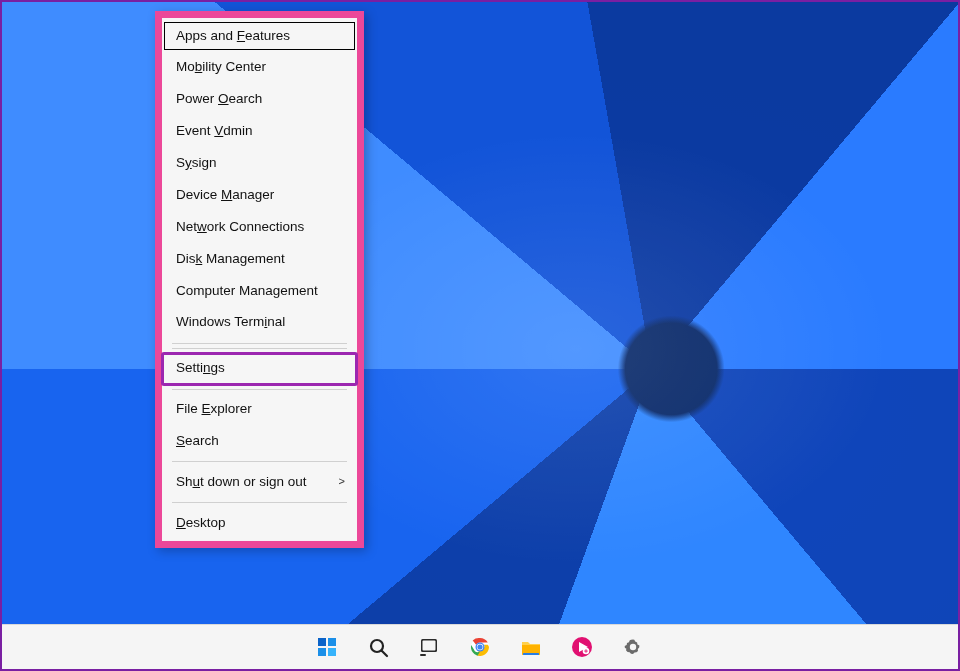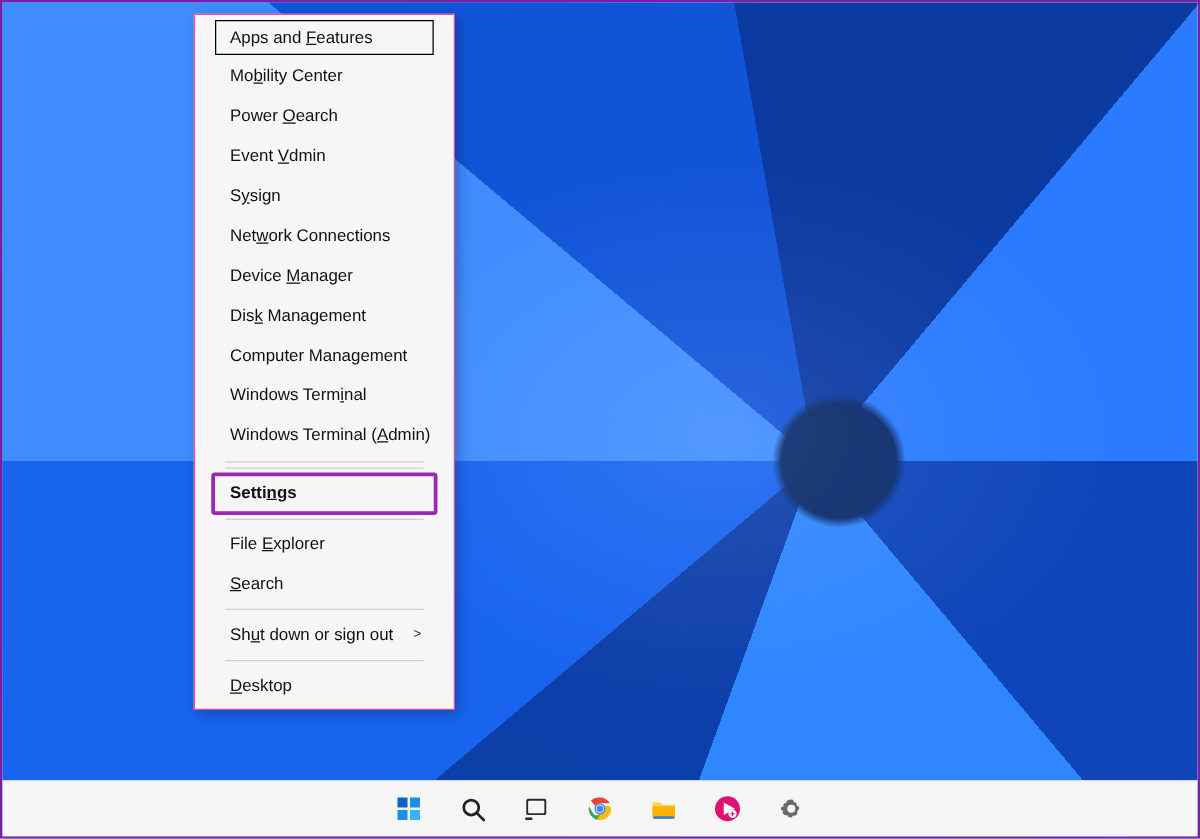--- a/index.html
+++ b/index.html
@@ -32,26 +32,26 @@
       radial-gradient(ellipse 700px 500px at 65% 60%, rgba(0,0,60,.12) 30%, rgba(0,0,60,0) 70%);
     mix-blend-mode: screen;
   }
 
   
   .winx-menu {
     position: absolute;
     left: 153px; top: 9px;
     width: 209px;
     background: #f6f6f6;
-    border: 1px solid #ec4899;
+    border: 7px solid #ec4899;
     box-shadow: 3px 3px 10px rgba(0,0,0,.25);
     font-size: 13.5px;
     color: #111;
     z-index: 10;
-    padding: 2px 14px;
+    padding: 2px 0;
   }
   .winx-menu .mi {
     padding: 7.5px 14px 7.5px 14px;
     line-height: 1.25;
     white-space: nowrap;
     cursor: default;
     position: relative;
   }
   .winx-menu .sep {
     height: 1px;
@@ -64,21 +64,20 @@
   }
   .winx-menu .acc { text-decoration: underline; text-underline-offset: 1px; }
   .mi.kbfocus {
     outline: 1px solid #000;
     outline-offset: -3px;
   }
   .mi.highlight-box {
     outline: 3px solid #9c27b0;
     outline-offset: -2px;
     border-radius: 2px;
-    font-weight: bold;
   }
 
   
   .taskbar {
     position: absolute;
     left: 0; right: 0; bottom: 0;
     height: 45px;
     background: #f5f5f5;
     border-top: 1px solid #d9d9d9;
     display: flex;
@@ -99,26 +98,25 @@
 
 <div class="screen">
   <div class="wallpaper"></div>
 
   <div class="winx-menu" id="winx-menu">
       <div class="mi kbfocus"><span>Apps and </span><span class="acc">F</span><span>eatures</span></div>
       <div class="mi"><span>Mo</span><span class="acc">b</span><span>ility Center</span></div>
       <div class="mi"><span>Power </span><span class="acc">O</span><span>earch</span></div>
       <div class="mi"><span>Event </span><span class="acc">V</span><span>dmin</span></div>
       <div class="mi"><span>S</span><span class="acc">y</span><span>sign</span></div>
+      <div class="mi"><span>Device </span><span class="acc">M</span><span>anager</span></div>
       <div class="mi"><span>Net</span><span class="acc">w</span><span>ork Connections</span></div>
-      <div class="mi"><span>Device </span><span class="acc">M</span><span>anager</span></div>
       <div class="mi"><span>Dis</span><span class="acc">k</span><span> Management</span></div>
       <div class="mi"><span>Computer Mana</span><span class="acc">g</span><span>ement</span></div>
       <div class="mi"><span>Windows Term</span><span class="acc">i</span><span>nal</span></div>
-      <div class="mi"><span>Windows Terminal (</span><span class="acc">A</span><span>dmin)</span></div>
       <div class="sep"></div>
       <div class="sep"></div>
       <div class="mi highlight-box"><span>Setti</span><span class="acc">n</span><span>gs</span></div>
       <div class="sep"></div>
       <div class="mi"><span>File </span><span class="acc">E</span><span>xplorer</span></div>
       <div class="mi"><span></span><span class="acc">S</span><span>earch</span></div>
       <div class="sep"></div>
       <div class="mi"><span>Sh</span><span class="acc">u</span><span>t down or sign out</span><span class="arrow">&gt;</span></div>
       <div class="sep"></div>
       <div class="mi"><span></span><span class="acc">D</span><span>esktop</span></div>

